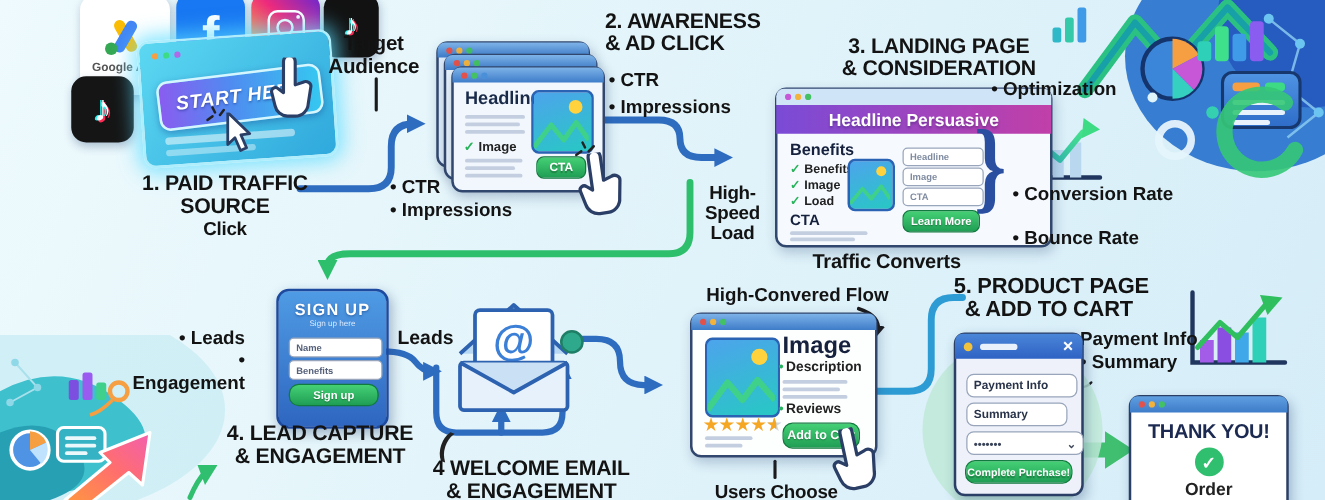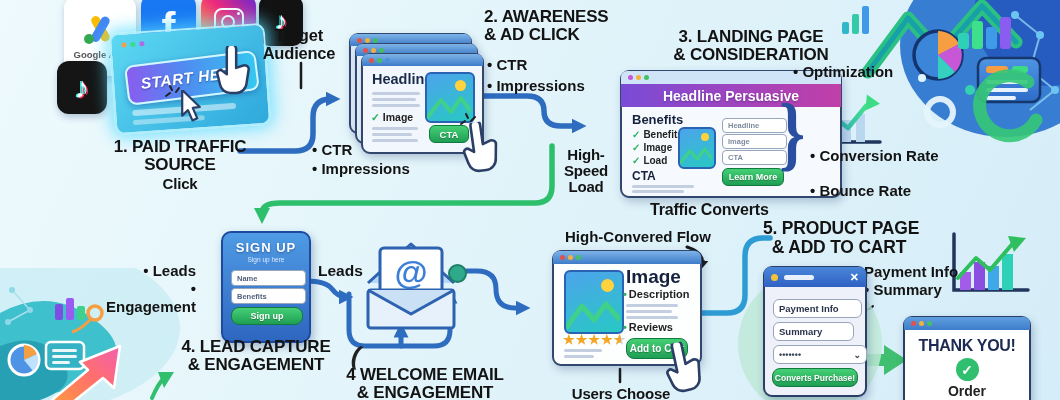--- a/index.html
+++ b/index.html
@@ -410,21 +410,21 @@
       <span style="width:7px;height:7px;border-radius:50%;background:#f2c23c;margin-left:7px;"></span>
       <span style="width:30px;height:5px;border-radius:3px;background:#e8f0fc;margin-left:6px;"></span>
       <span style="margin-left:auto;margin-right:7px;color:#fff;font-size:11px;font-weight:bold;">✕</span>
     </div>
     <div class="fld" style="left:8px;top:31px;width:82px;height:17px;font-size:9.5px;color:#28334a;border-radius:6px;">Payment Info</div>
     <div class="fld" style="left:8px;top:54px;width:74px;height:17px;font-size:9.5px;color:#28334a;border-radius:6px;">Summary</div>
     <div class="fld" style="left:8px;top:77px;width:82px;height:17px;font-size:9px;color:#3a4458;border-radius:6px;justify-content:space-between;padding-right:5px;">
       <span>•••••••</span>
       <span style="color:#5a6congratulations">⌄</span>
     </div>
-    <div class="btn-g" style="left:7px;top:100px;width:84px;height:17px;font-size:8.5px;border-radius:8px;">Converts Purchase!</div>
+    <div class="btn-g" style="left:7px;top:100px;width:84px;height:17px;font-size:8.5px;border-radius:8px;">Complete Purchase!</div>
   </div>
 
   <div class="abs" style="left:903px;top:316px;width:124px;height:90px;background:#fff;border:2.5px solid #2b3f66;border-radius:9px;box-shadow:2px 4px 9px rgba(30,60,110,.3);">
     <div class="wbar" style="height:13px;background:linear-gradient(180deg,#5f9fe0,#3e7cc9);">
         <span class="wdot r"></span>
         <span class="wdot y"></span>
         <span class="wdot g"></span>
       </div>
     <div style="text-align:center;margin-top:19px;font-size:16px;font-weight:800;color:#1c2a52;letter-spacing:-.3px;">THANK YOU!</div>
     <div style="width:23px;height:23px;border-radius:50%;background:#2fbf6e;margin:3px auto 0;display:flex;align-items:center;justify-content:center;">

